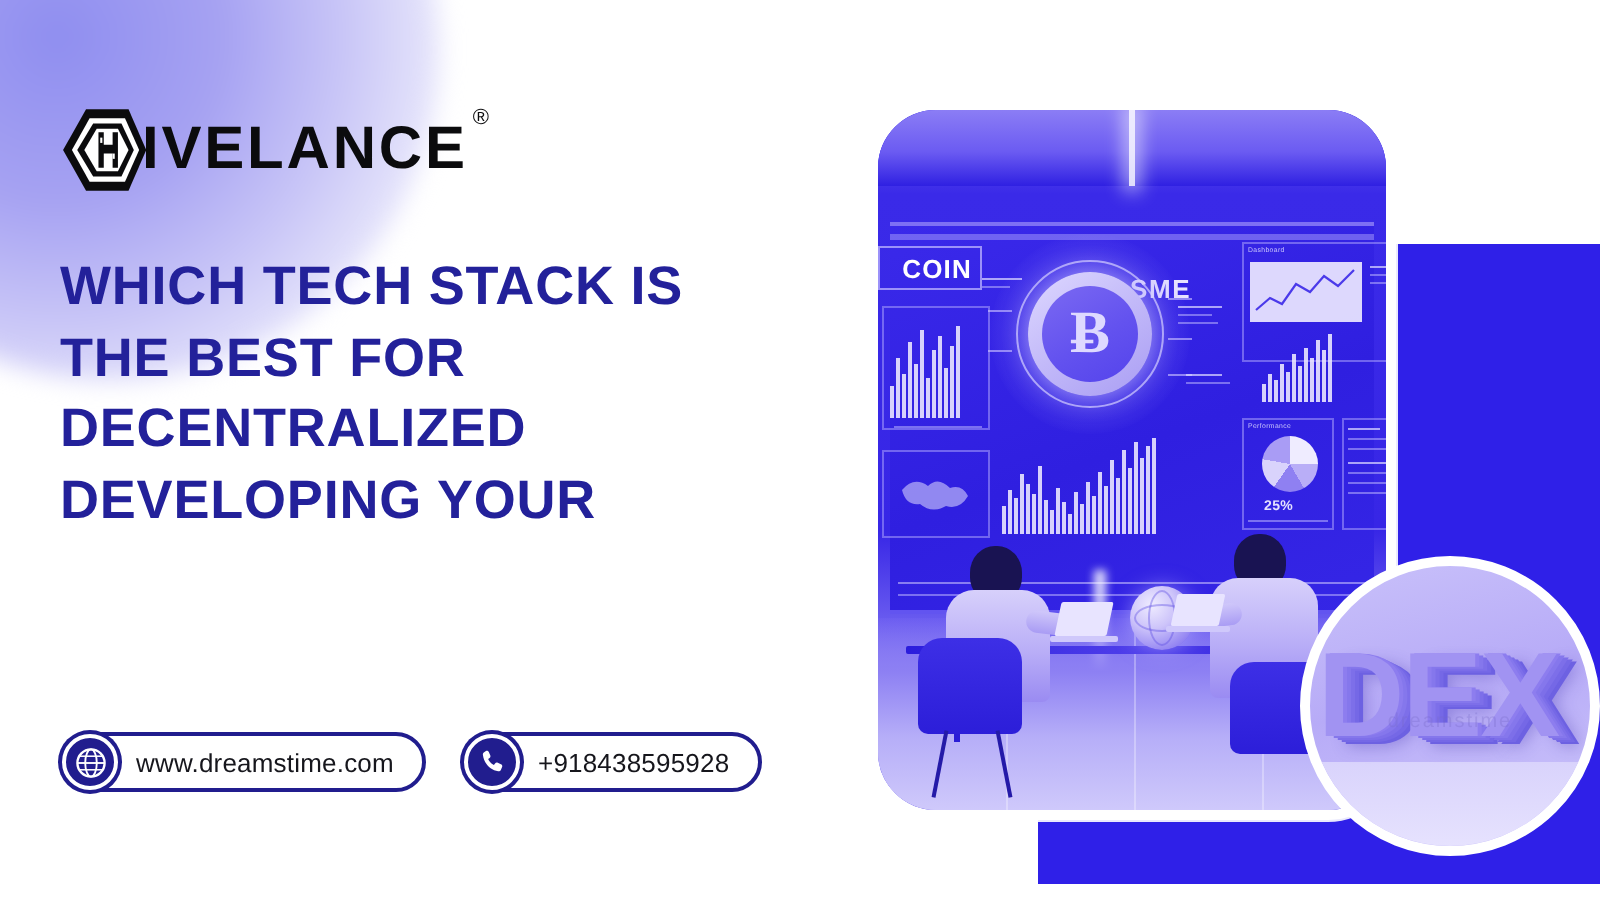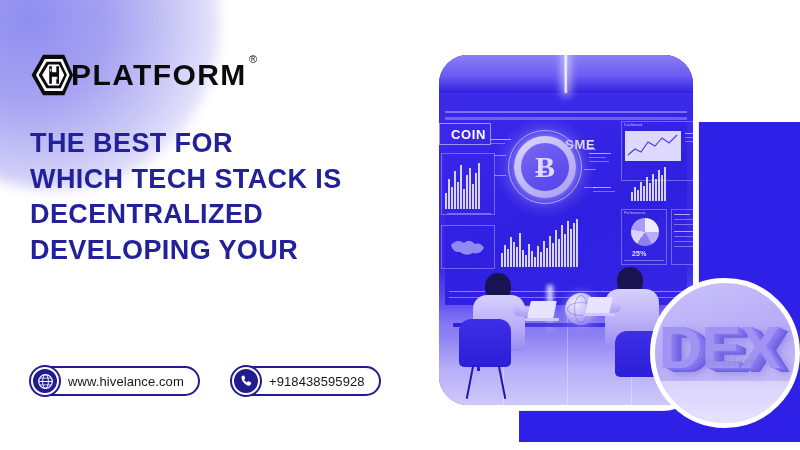--- a/index.html
+++ b/index.html
@@ -534,43 +534,43 @@
     <svg class="logo-mark" viewBox="0 0 52 52">
       <polygon points="17,3 41,3 51,26 41,49 17,49 4,26" fill="#0b0b0d"></polygon>
       <polygon points="19,8 39,8 47,26 39,44 19,44 9,26" fill="#ffffff"></polygon>
       <polygon points="21,11 37,11 44,26 37,41 21,41 12,26" fill="#0b0b0d"></polygon>
       <polygon points="23,14 35,14 41,26 35,38 23,38 16,26" fill="#ffffff"></polygon>
       <path d="M24,16 h3 v7 h5 v-7 h3 v20 h-3 v-8 h-5 v8 h-3 z" fill="#0b0b0d"></path>
       <rect x="25" y="19" width="1.2" height="3" fill="#ffffff"></rect>
       <rect x="32" y="28" width="1.2" height="3" fill="#ffffff"></rect>
     </svg>
     <div class="logo-word">
-      <span>PLATFORM</span><span class="logo-r">®</span>
+      <span>IVELANCE</span><span class="logo-r">®</span>
     </div>
   </div>
 
   <h1 class="headline">
+    <span>WHICH TECH STACK IS</span>
     <span>THE BEST FOR</span>
-    <span>WHICH TECH STACK IS</span>
     <span>DECENTRALIZED</span>
     <span>DEVELOPING YOUR</span>
   </h1>
 
 
   <div class="chip" id="chip-web">
     <span class="chip-ico">
       <svg width="17" height="17" viewBox="0 0 20 20">
         <circle cx="10" cy="10" r="8" fill="none" stroke="#ffffff" stroke-width="1.4"></circle>
         <ellipse cx="10" cy="10" rx="3.4" ry="8" fill="none" stroke="#ffffff" stroke-width="1.1"></ellipse>
         <line x1="2" y1="10" x2="18" y2="10" stroke="#ffffff" stroke-width="1.1"></line>
         <line x1="3.2" y1="6" x2="16.8" y2="6" stroke="#ffffff" stroke-width=".9"></line>
         <line x1="3.2" y1="14" x2="16.8" y2="14" stroke="#ffffff" stroke-width=".9"></line>
       </svg>
     </span>
-    <span class="chip-text">www.hivelance.com</span>
+    <span class="chip-text">www.dreamstime.com</span>
   </div>
 
   <div class="chip" id="chip-phone">
     <span class="chip-ico">
       <svg width="16" height="16" viewBox="0 0 20 20">
         <path d="M6.2 3.1c.7-.3 1.5 0 1.8.7l.9 2c.3.6.1 1.3-.4 1.7l-.9.7c.7 1.6 2 2.9 3.6 3.6l.7-.9c.4-.5 1.1-.7 1.7-.4l2 .9c.7.3 1 1.1.7 1.8l-.7 1.6c-.3.7-1 1.1-1.8 1C9.1 15.1 4.9 10.9 4.3 5.5c-.1-.8.3-1.5 1-1.8z" fill="#ffffff"></path>
       </svg>
     </span>
     <span class="chip-text">+918438595928</span>
   </div>

